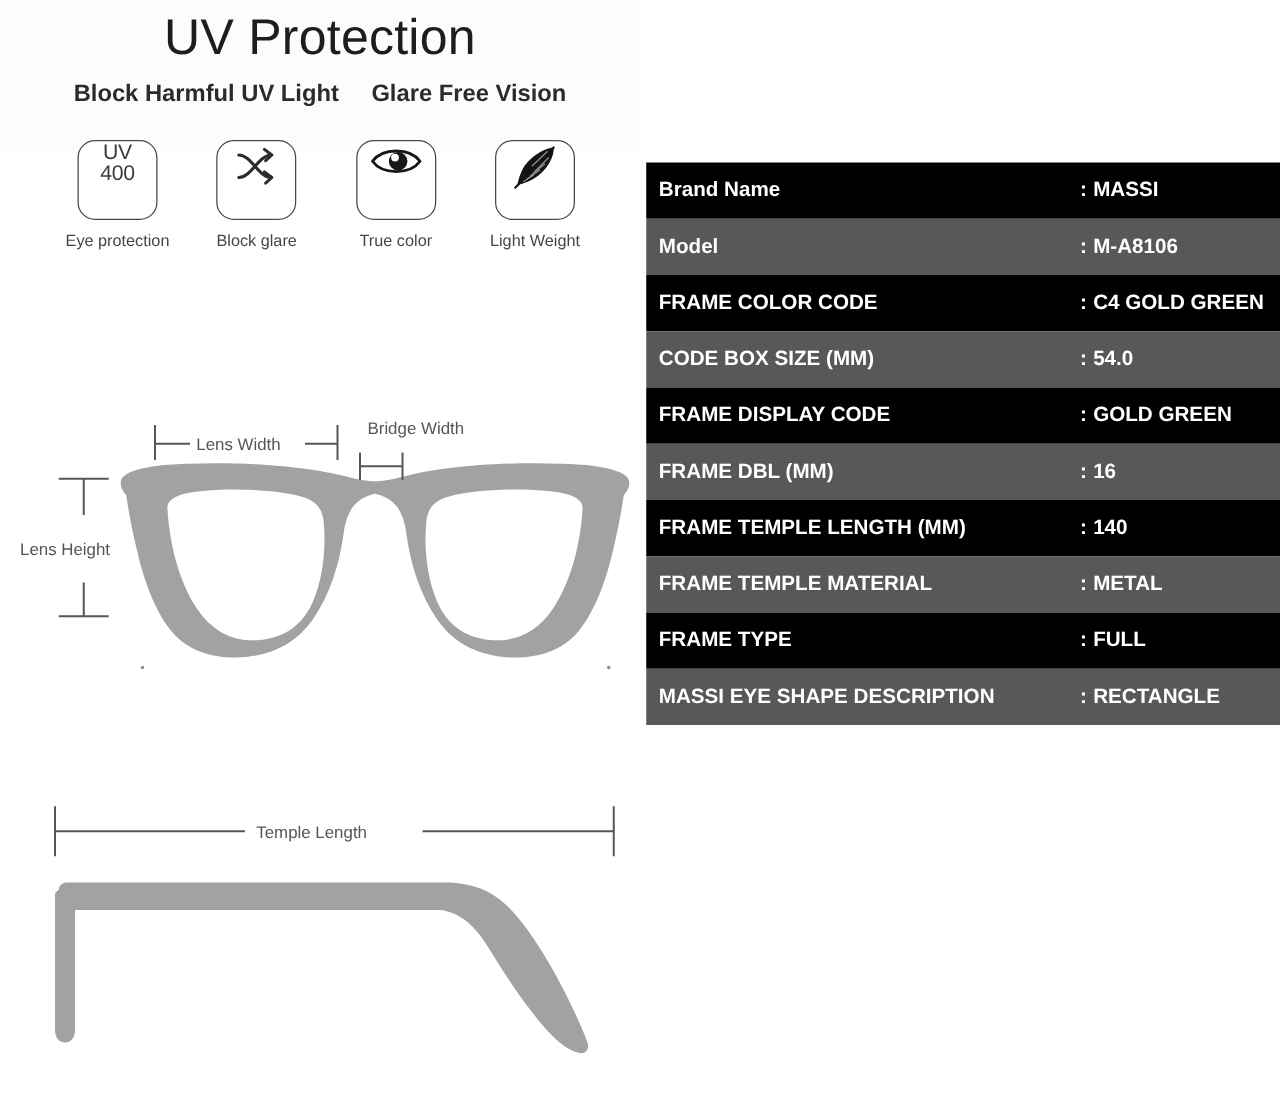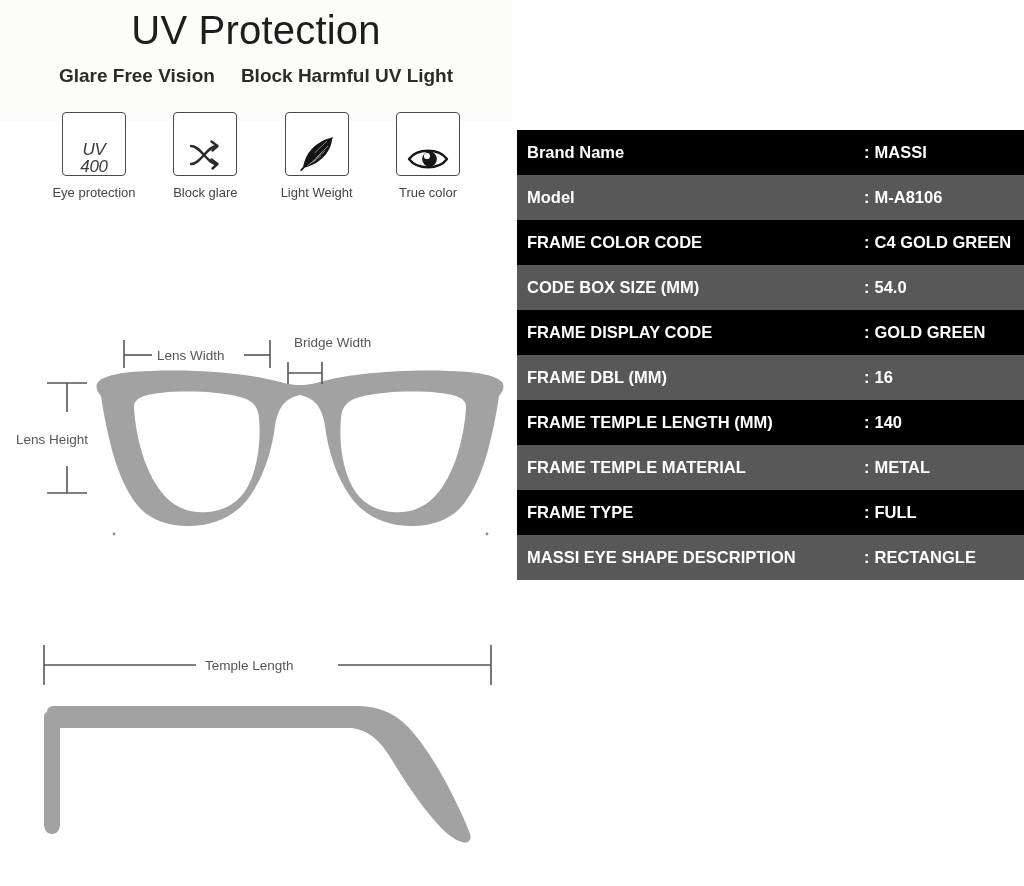--- a/index.html
+++ b/index.html
@@ -65,26 +65,25 @@
   }
   .feature {
     width: 96px;
     display: flex;
     flex-direction: column;
     align-items: center;
   }
   .feature-box {
     width: 62px; height: 62px;
     border: 1.6px solid #4a4a4a;
-    border-radius: 4px;
+    border-radius: 14px;
     display: flex;
-    align-items: flex-end;
+    align-items: flex-start;
     justify-content: center;
     background: #ffffff;
-    font-style: italic;
   }
   .feature-caption {
     margin-top: 9px;
     font-size: 13px;
     color: #454545;
     text-align: center;
     white-space: nowrap;
   }
   .uv400-text {
     font-size: 17px;
@@ -145,22 +144,22 @@
 </head>
 <body>
 
 <div id="left-panel">
 
   <div id="uv-banner-wash"></div>
 
   <div id="uv-title">UV Protection</div>
 
   <div id="uv-subtitles">
+    <span>Block Harmful UV Light</span>
     <span>Glare Free Vision</span>
-    <span>Block Harmful UV Light</span>
   </div>
 
   <div id="feature-row">
 
     <div class="feature">
       <div class="feature-box">
         <div class="uv400-text">
           <div>UV</div>
           <div>400</div>
         </div>
@@ -173,50 +172,50 @@
         <svg width="40" height="40" viewBox="0 0 40 40" aria-hidden="true">
           <g fill="none" stroke="#2b2b2b" stroke-width="2.4" stroke-linecap="round" stroke-linejoin="round">
             <path d="M6 11 C16 11 22 29 32 29"></path>
             <path d="M6 29 C16 29 22 11 32 11"></path>
             <polyline points="26.5,6.5 32.5,11 27.5,15.5"></polyline>
             <polyline points="26.5,24.5 32.5,29 27.5,33.5"></polyline>
           </g>
         </svg>
       </div>
       <div class="feature-caption">Block glare</div>
+    </div>
+
+    <div class="feature">
+      <div class="feature-box">
+        <svg width="44" height="32" viewBox="0 0 44 32" aria-hidden="true">
+          <path d="M3 16 C11 5 33 5 41 16 C33 27 11 27 3 16 Z" fill="none" stroke="#171717" stroke-width="2.3" stroke-linejoin="round"></path>
+          <circle cx="23.5" cy="16" r="7.4" fill="#171717"></circle>
+          <circle cx="21" cy="13" r="3.1" fill="#ffffff"></circle>
+        </svg>
+      </div>
+      <div class="feature-caption">True color</div>
     </div>
 
     <div class="feature">
       <div class="feature-box">
         <svg width="42" height="42" viewBox="0 0 42 42" aria-hidden="true">
           <path d="M36 5 C30 5 16 12 10.5 23.5 C8.6 27.5 7.6 31 7.2 33.6
                    L6.2 36.4 L8.4 34.6 C11.2 34 15.4 32.6 19.6 30.2
                    C31 23.8 36.6 11.5 36 5 Z" fill="#141414"></path>
           <path d="M36 5 L5.2 37.2" stroke="#141414" stroke-width="1.7" stroke-linecap="round" fill="none"></path>
           <g stroke="#ffffff" stroke-width="0.85" opacity="0.55">
             <path d="M31 8 L18.5 20"></path>
             <path d="M32 13 L20 25"></path>
             <path d="M29 18 L17 28"></path>
             <path d="M25 23 L14 30.5"></path>
             <path d="M20 27 L11.5 32.5"></path>
           </g>
         </svg>
       </div>
       <div class="feature-caption">Light Weight</div>
-    </div>
-
-    <div class="feature">
-      <div class="feature-box">
-        <svg width="44" height="32" viewBox="0 0 44 32" aria-hidden="true">
-          <path d="M3 16 C11 5 33 5 41 16 C33 27 11 27 3 16 Z" fill="none" stroke="#171717" stroke-width="2.3" stroke-linejoin="round"></path>
-          <circle cx="23.5" cy="16" r="7.4" fill="#171717"></circle>
-          <circle cx="21" cy="13" r="3.1" fill="#ffffff"></circle>
-        </svg>
-      </div>
-      <div class="feature-caption">True color</div>
     </div>
 
   </div>
 
   <svg id="front-diagram" viewBox="0 0 512 250">
 
     <g fill="#a2a2a2" fill-rule="evenodd">
       <path d="M98 82
                C104 76 118 72 150 71
                C200 69 248 74 272 80

